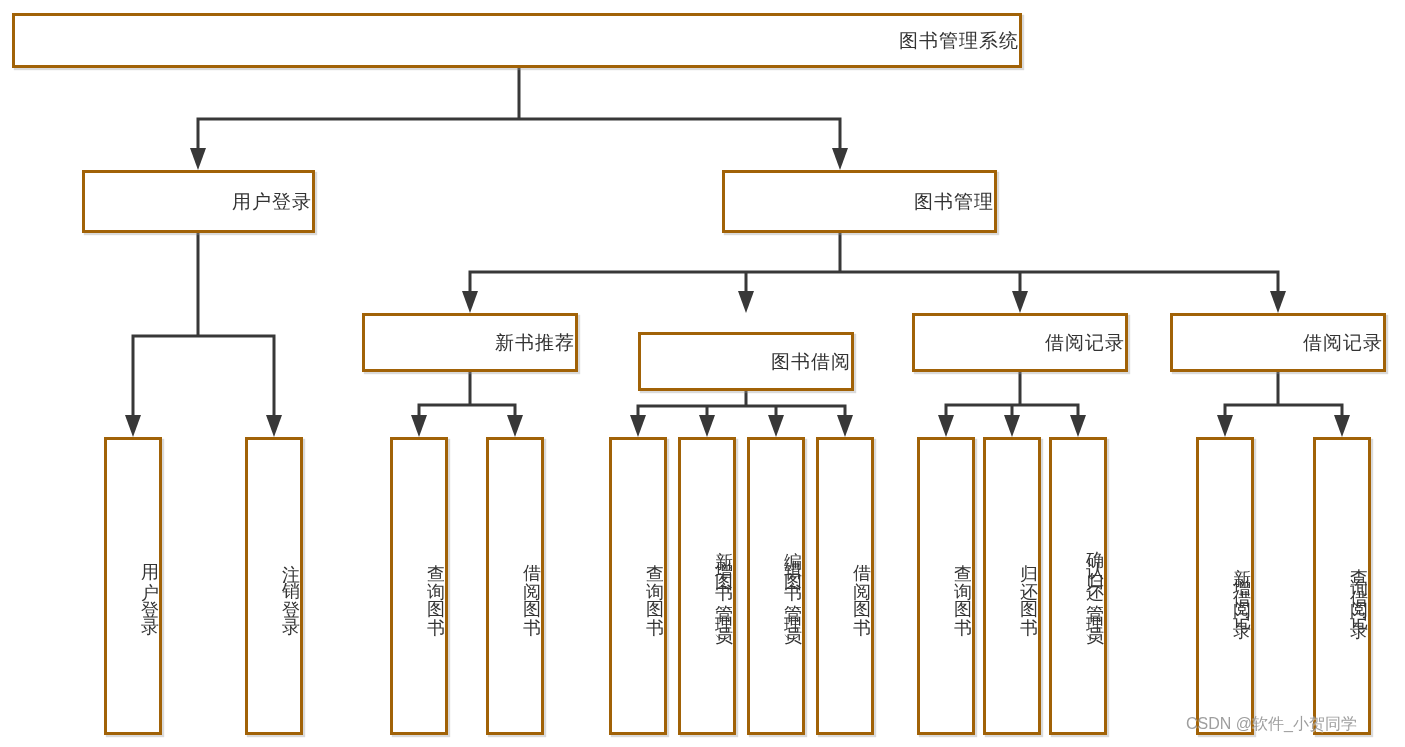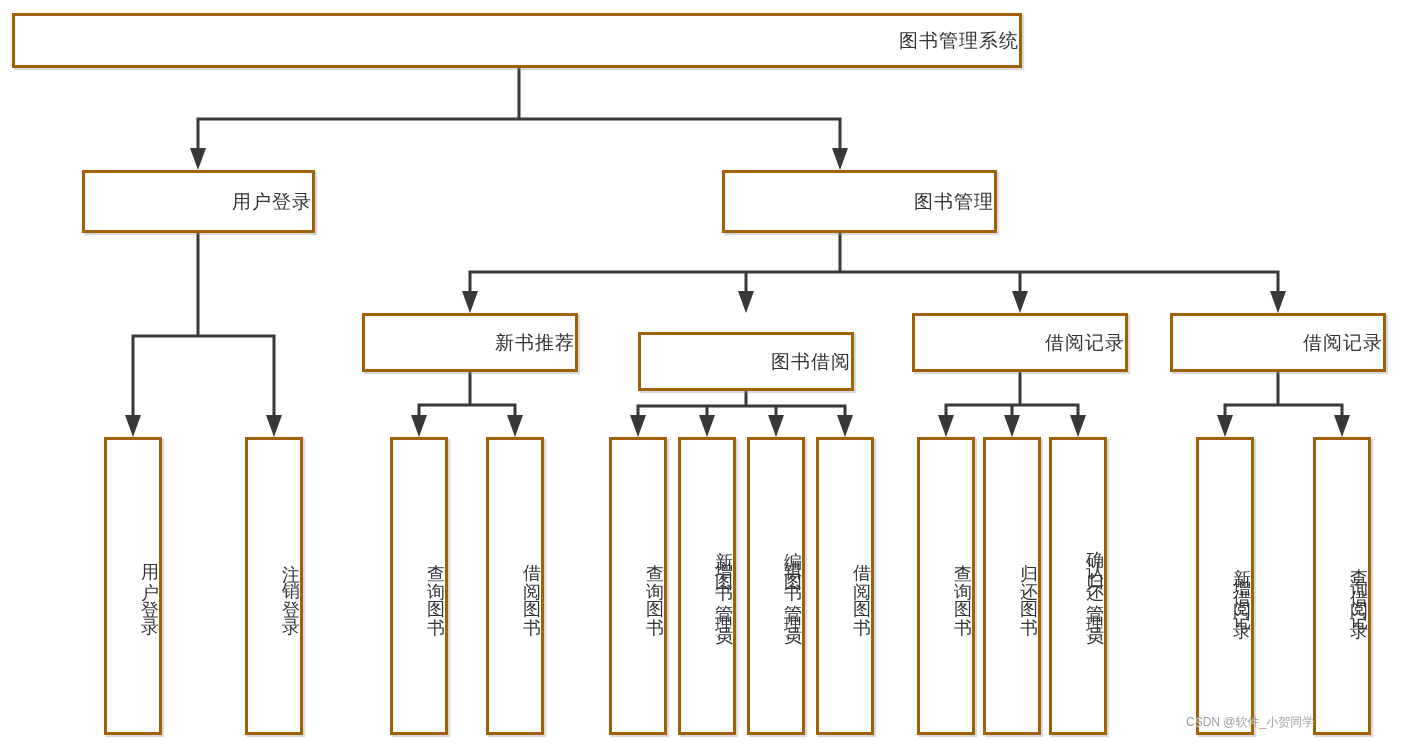--- a/index.html
+++ b/index.html
@@ -73,21 +73,21 @@
   .lf-8  { left: 917px; }
   .lf-9  { left: 983px; }
   .lf-10 { left: 1049px; }
   .lf-11 { left: 1196px; }
   .lf-12 { left: 1313px; }
   .watermark {
     position: absolute;
     left: 1186px;
     top: 714px;
     z-index: 5;
-    font-size: 12px;
+    font-size: 16px;
     color: rgba(148,148,148,0.9);
     text-shadow: 0 1px 1px rgba(255,255,255,0.8);
     white-space: nowrap;
   }
 </style>
 </head>
 <body>
 
 <div class="canvas">
 

